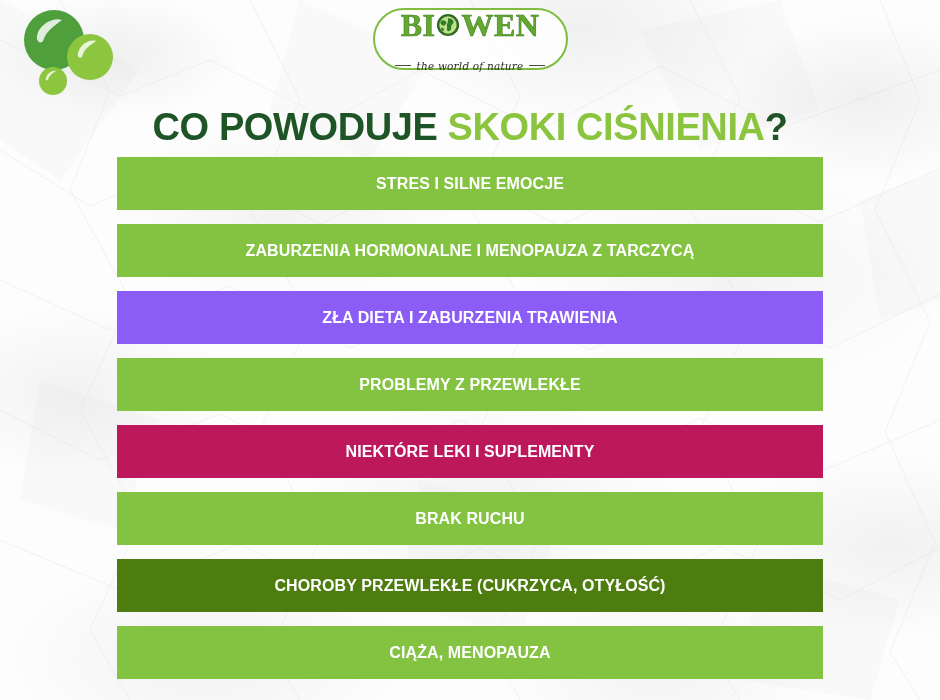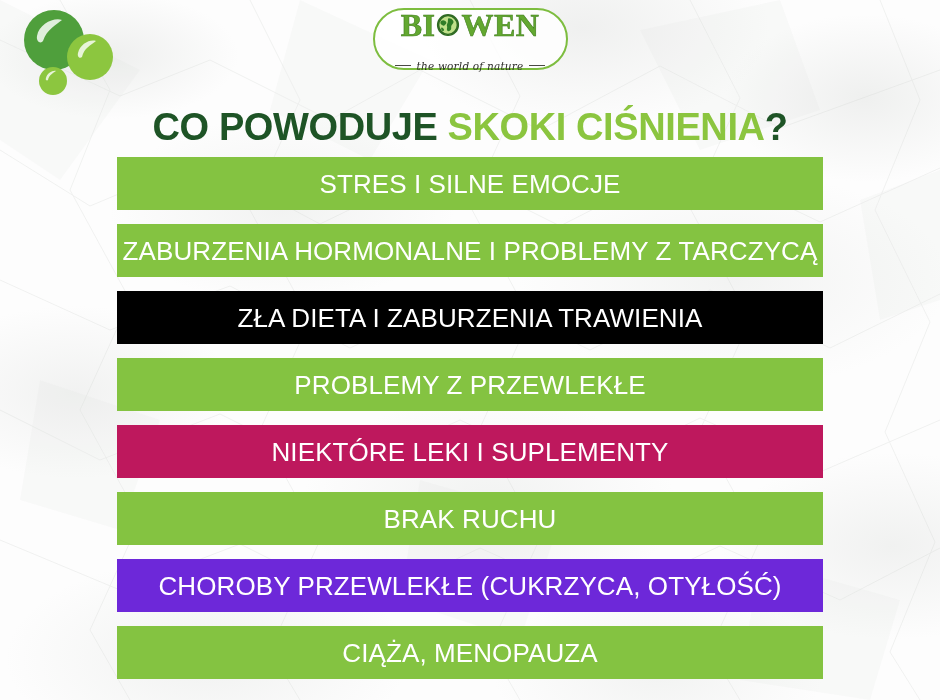--- a/index.html
+++ b/index.html
@@ -134,22 +134,22 @@
     margin-bottom: 14px;
     background: #84c341;
     display: flex;
     align-items: center;
     justify-content: center;
     padding: 0 14px;
   }
   .bar:last-child { margin-bottom: 12px; }
   .bar-label {
     color: #ffffff;
-    font-weight: 400;
-    font-size: 26px;
+    font-weight: 700;
+    font-size: 16px;
     letter-spacing: .1px;
     text-align: right;
     white-space: nowrap;
     line-height: 1;
   }
 </style>
 </head>
 <body>
 
 <div id="paper"></div>
@@ -213,35 +213,35 @@
 
   <h1 class="headline">
     <span class="dark">CO POWODUJE </span><span class="light">SKOKI CIŚNIENIA</span><span class="dark">?</span>
   </h1>
 
   <div class="bars" id="bars-container">
       <div class="bar" style="background: rgb(132, 195, 65);">
         <span class="bar-label" style="color: rgb(255, 255, 255);">STRES I SILNE EMOCJE</span>
       </div>
       <div class="bar" style="background: rgb(132, 195, 65);">
-        <span class="bar-label" style="color: rgb(255, 255, 255);">ZABURZENIA HORMONALNE I PROBLEMY Z TARCZYCĄ</span>
-      </div>
-      <div class="bar" style="background: #000000;">
+        <span class="bar-label" style="color: rgb(255, 255, 255);">ZABURZENIA HORMONALNE I MENOPAUZA Z TARCZYCĄ</span>
+      </div>
+      <div class="bar" style="background: #8b5cf6;">
         <span class="bar-label" style="color: rgb(255, 255, 255);">ZŁA DIETA I ZABURZENIA TRAWIENIA</span>
       </div>
       <div class="bar" style="background: rgb(132, 195, 65);">
         <span class="bar-label" style="color: rgb(255, 255, 255);">PROBLEMY Z PRZEWLEKŁE</span>
       </div>
       <div class="bar" style="background: #be185d;">
         <span class="bar-label" style="color: rgb(255, 255, 255);">NIEKTÓRE LEKI I SUPLEMENTY</span>
       </div>
       <div class="bar" style="background: rgb(132, 195, 65);">
         <span class="bar-label" style="color: rgb(255, 255, 255);">BRAK RUCHU</span>
       </div>
-      <div class="bar" style="background: #6d28d9;">
+      <div class="bar" style="background: #4d7c0f;">
         <span class="bar-label" style="color: rgb(255, 255, 255);">CHOROBY PRZEWLEKŁE (CUKRZYCA, OTYŁOŚĆ)</span>
       </div>
       <div class="bar" style="background: rgb(132, 195, 65);">
         <span class="bar-label" style="color: rgb(255, 255, 255);">CIĄŻA, MENOPAUZA</span>
       </div>
     </div>
 
 </div>
 
 </body></html>

